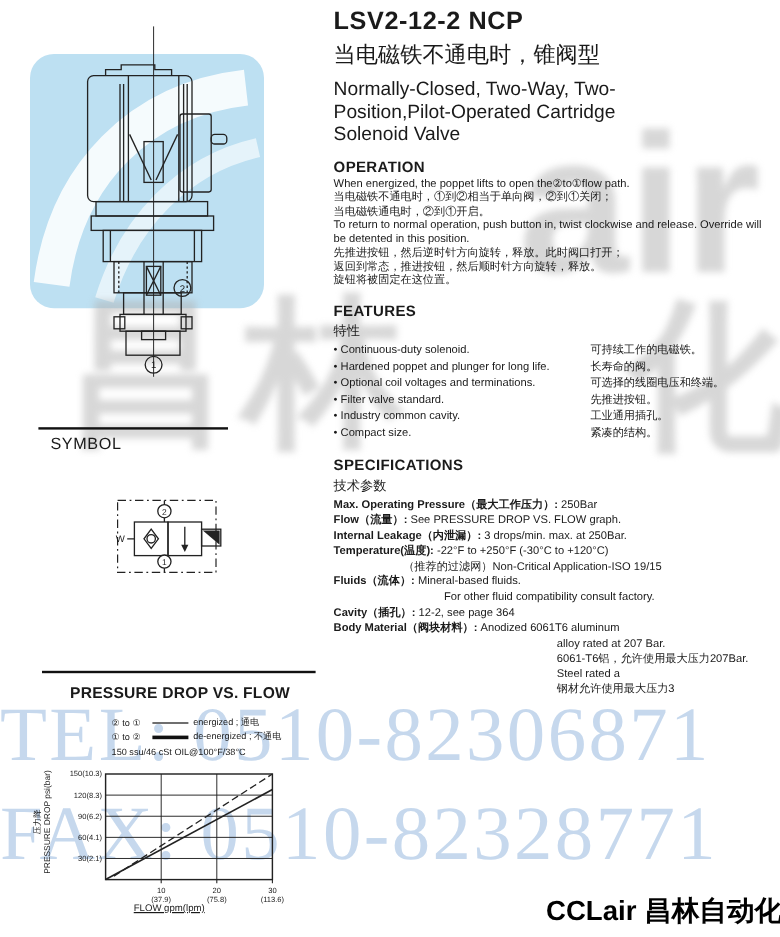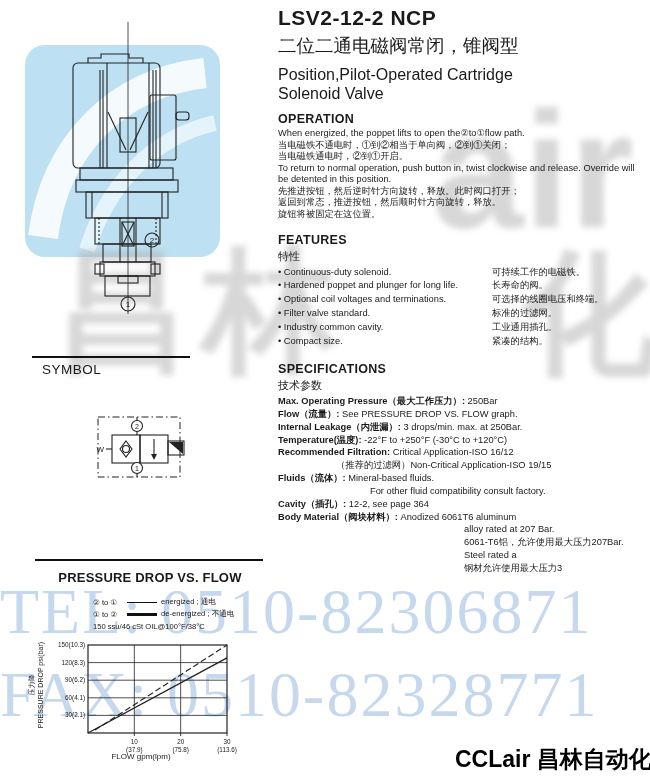--- a/index.html
+++ b/index.html
@@ -178,27 +178,28 @@
         <line x1="125.66666666666666" y1="97" x2="125.66666666666666" y2="100" stroke="#222" stroke-width="0.9"></line>
         <text x="125.66666666666666" y="108" font-size="6.3" text-anchor="middle">20</text>
         <text x="125.66666666666666" y="116" font-size="6.3" text-anchor="middle">(75.8)</text>
         <line x1="172" y1="97" x2="172" y2="100" stroke="#222" stroke-width="0.9"></line>
         <text x="172" y="108" font-size="6.3" text-anchor="middle">30</text>
         <text x="172" y="116" font-size="6.3" text-anchor="middle">(113.6)</text>
         <polyline points="39.95,94.06666666666666 172,9" fill="none" stroke="#222" stroke-width="1.1" stroke-dasharray="6 3"></polyline>
         <polyline points="33,97 172,21.906666666666666" fill="none" stroke="#222" stroke-width="1.4"></polyline>
       </svg>
 
-    <div class="abs xlabel" style="left:55px; top:752px; width:172px;">FLOW gpm(lpm)</div>
+    <div class="abs xlabel" style="left:55px; top:752px; width:172px;text-decoration:underline;">FLOW gpm(lpm)</div>
     <div class="abs xlabel" style="left:55px; top:790px; width:172px;font-style:italic;">流量</div>
 
     <div class="right-col">
       <div class="model-title">LSV2-12-2 NCP</div>
-      <div class="subtitle-zh">二位二通电磁阀常闭，锥阀型</div>
+      <div class="subtitle-zh">当电磁铁不通电时，锥阀型</div>
       <div class="subtitle-en">
+          <div>Normally-Closed, Two-Way, Two-</div>
           <div>Position,Pilot-Operated Cartridge</div>
           <div>Solenoid Valve</div>
         </div>
 
       <div class="h2">OPERATION</div>
       <div class="body-text">
           <p>When energized, the poppet lifts to open the②to①flow path.</p>
           <p>当电磁铁不通电时，①到②相当于单向阀，②到①关闭；</p>
           <p>当电磁铁通电时，②到①开启。</p>
           <p>To return to normal operation, push button in, twist clockwise and release. Override will be detented in this position.</p>
@@ -217,40 +218,39 @@
           <div class="feature-row">
             <span class="en">• Hardened poppet and plunger for long life.</span>
             <span class="zh">长寿命的阀。</span>
           </div>
           <div class="feature-row">
             <span class="en">• Optional coil voltages and terminations.</span>
             <span class="zh">可选择的线圈电压和终端。</span>
           </div>
           <div class="feature-row">
             <span class="en">• Filter valve standard.</span>
-            <span class="zh">标准的过滤网。</span>
+            <span class="zh">先推进按钮。</span>
           </div>
           <div class="feature-row">
             <span class="en">• Industry common cavity.</span>
             <span class="zh">工业通用插孔。</span>
           </div>
           <div class="feature-row">
             <span class="en">• Compact size.</span>
             <span class="zh">紧凑的结构。</span>
           </div>
         </div>
 
       <div class="h2" style="margin-top:13px;">SPECIFICATIONS</div>
       <div class="h2-zh">技术参数</div>
       <div>
           <div class="spec-line" style="padding-left: 0px;"><b>Max. Operating Pressure（最大工作压力）:</b> 250Bar</div>
           <div class="spec-line" style="padding-left: 0px;"><b>Flow（流量）:</b> See PRESSURE DROP VS. FLOW graph.</div>
           <div class="spec-line" style="padding-left: 0px;"><b>Internal Leakage（内泄漏）:</b> 3 drops/min. max. at 250Bar.</div>
           <div class="spec-line" style="padding-left: 0px;"><b>Temperature(温度):</b> -22°F to +250°F (-30°C to +120°C)</div>
-          <div class="spec-line" style="padding-left: 0px;"><b>Recommended Filtration:</b> Critical Application-ISO 16/12</div>
           <div class="spec-line" style="padding-left: 58px;">（推荐的过滤网）Non-Critical Application-ISO 19/15</div>
           <div class="spec-line" style="padding-left: 0px;"><b>Fluids（流体）:</b> Mineral-based fluids.</div>
           <div class="spec-line" style="padding-left: 92px;">For other fluid compatibility consult factory.</div>
           <div class="spec-line" style="padding-left: 0px;"><b>Cavity（插孔）:</b> 12-2, see page 364</div>
           <div class="spec-line" style="padding-left: 0px;"><b>Body Material（阀块材料）:</b> Anodized 6061T6 aluminum</div>
           <div class="spec-line" style="padding-left: 186px;">alloy rated at 207 Bar.</div>
           <div class="spec-line" style="padding-left: 186px;">6061-T6铝，允许使用最大压力207Bar.</div>
           <div class="spec-line" style="padding-left: 186px;">Steel rated a</div>
           <div class="spec-line" style="padding-left: 186px;">钢材允许使用最大压力3</div>
         </div>

